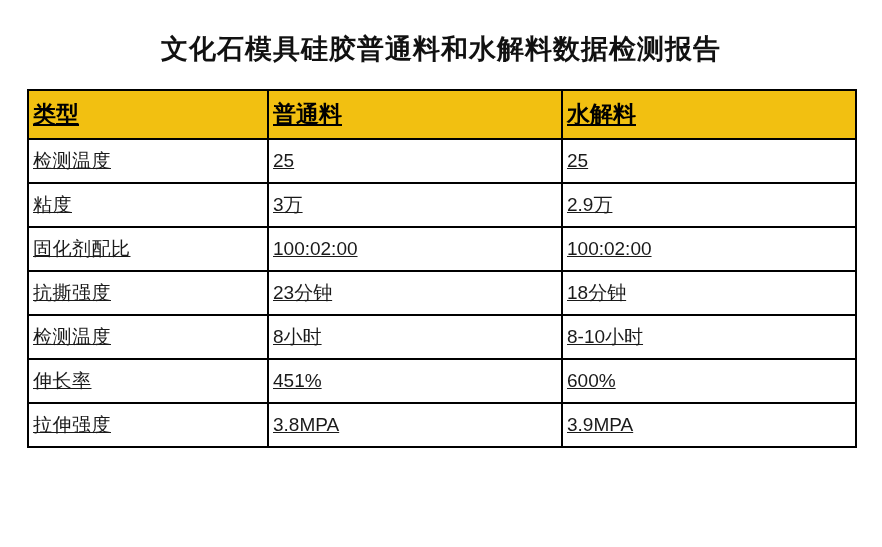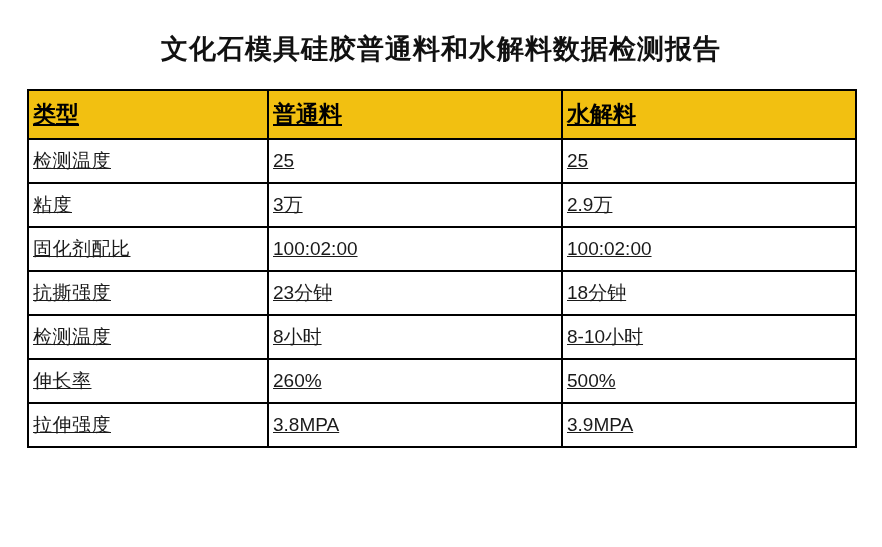--- a/index.html
+++ b/index.html
@@ -111,22 +111,22 @@
           <td>23分钟</td>
           <td>18分钟</td>
         </tr>
         <tr>
           <td>检测温度</td>
           <td>8小时</td>
           <td>8-10小时</td>
         </tr>
         <tr>
           <td>伸长率</td>
-          <td>260%</td>
-          <td>500%</td>
+          <td>451%</td>
+          <td>600%</td>
         </tr>
         <tr>
           <td>拉伸强度</td>
           <td>3.8MPA</td>
           <td>3.9MPA</td>
         </tr>
       </tbody>
     </table>
   </div>
 

